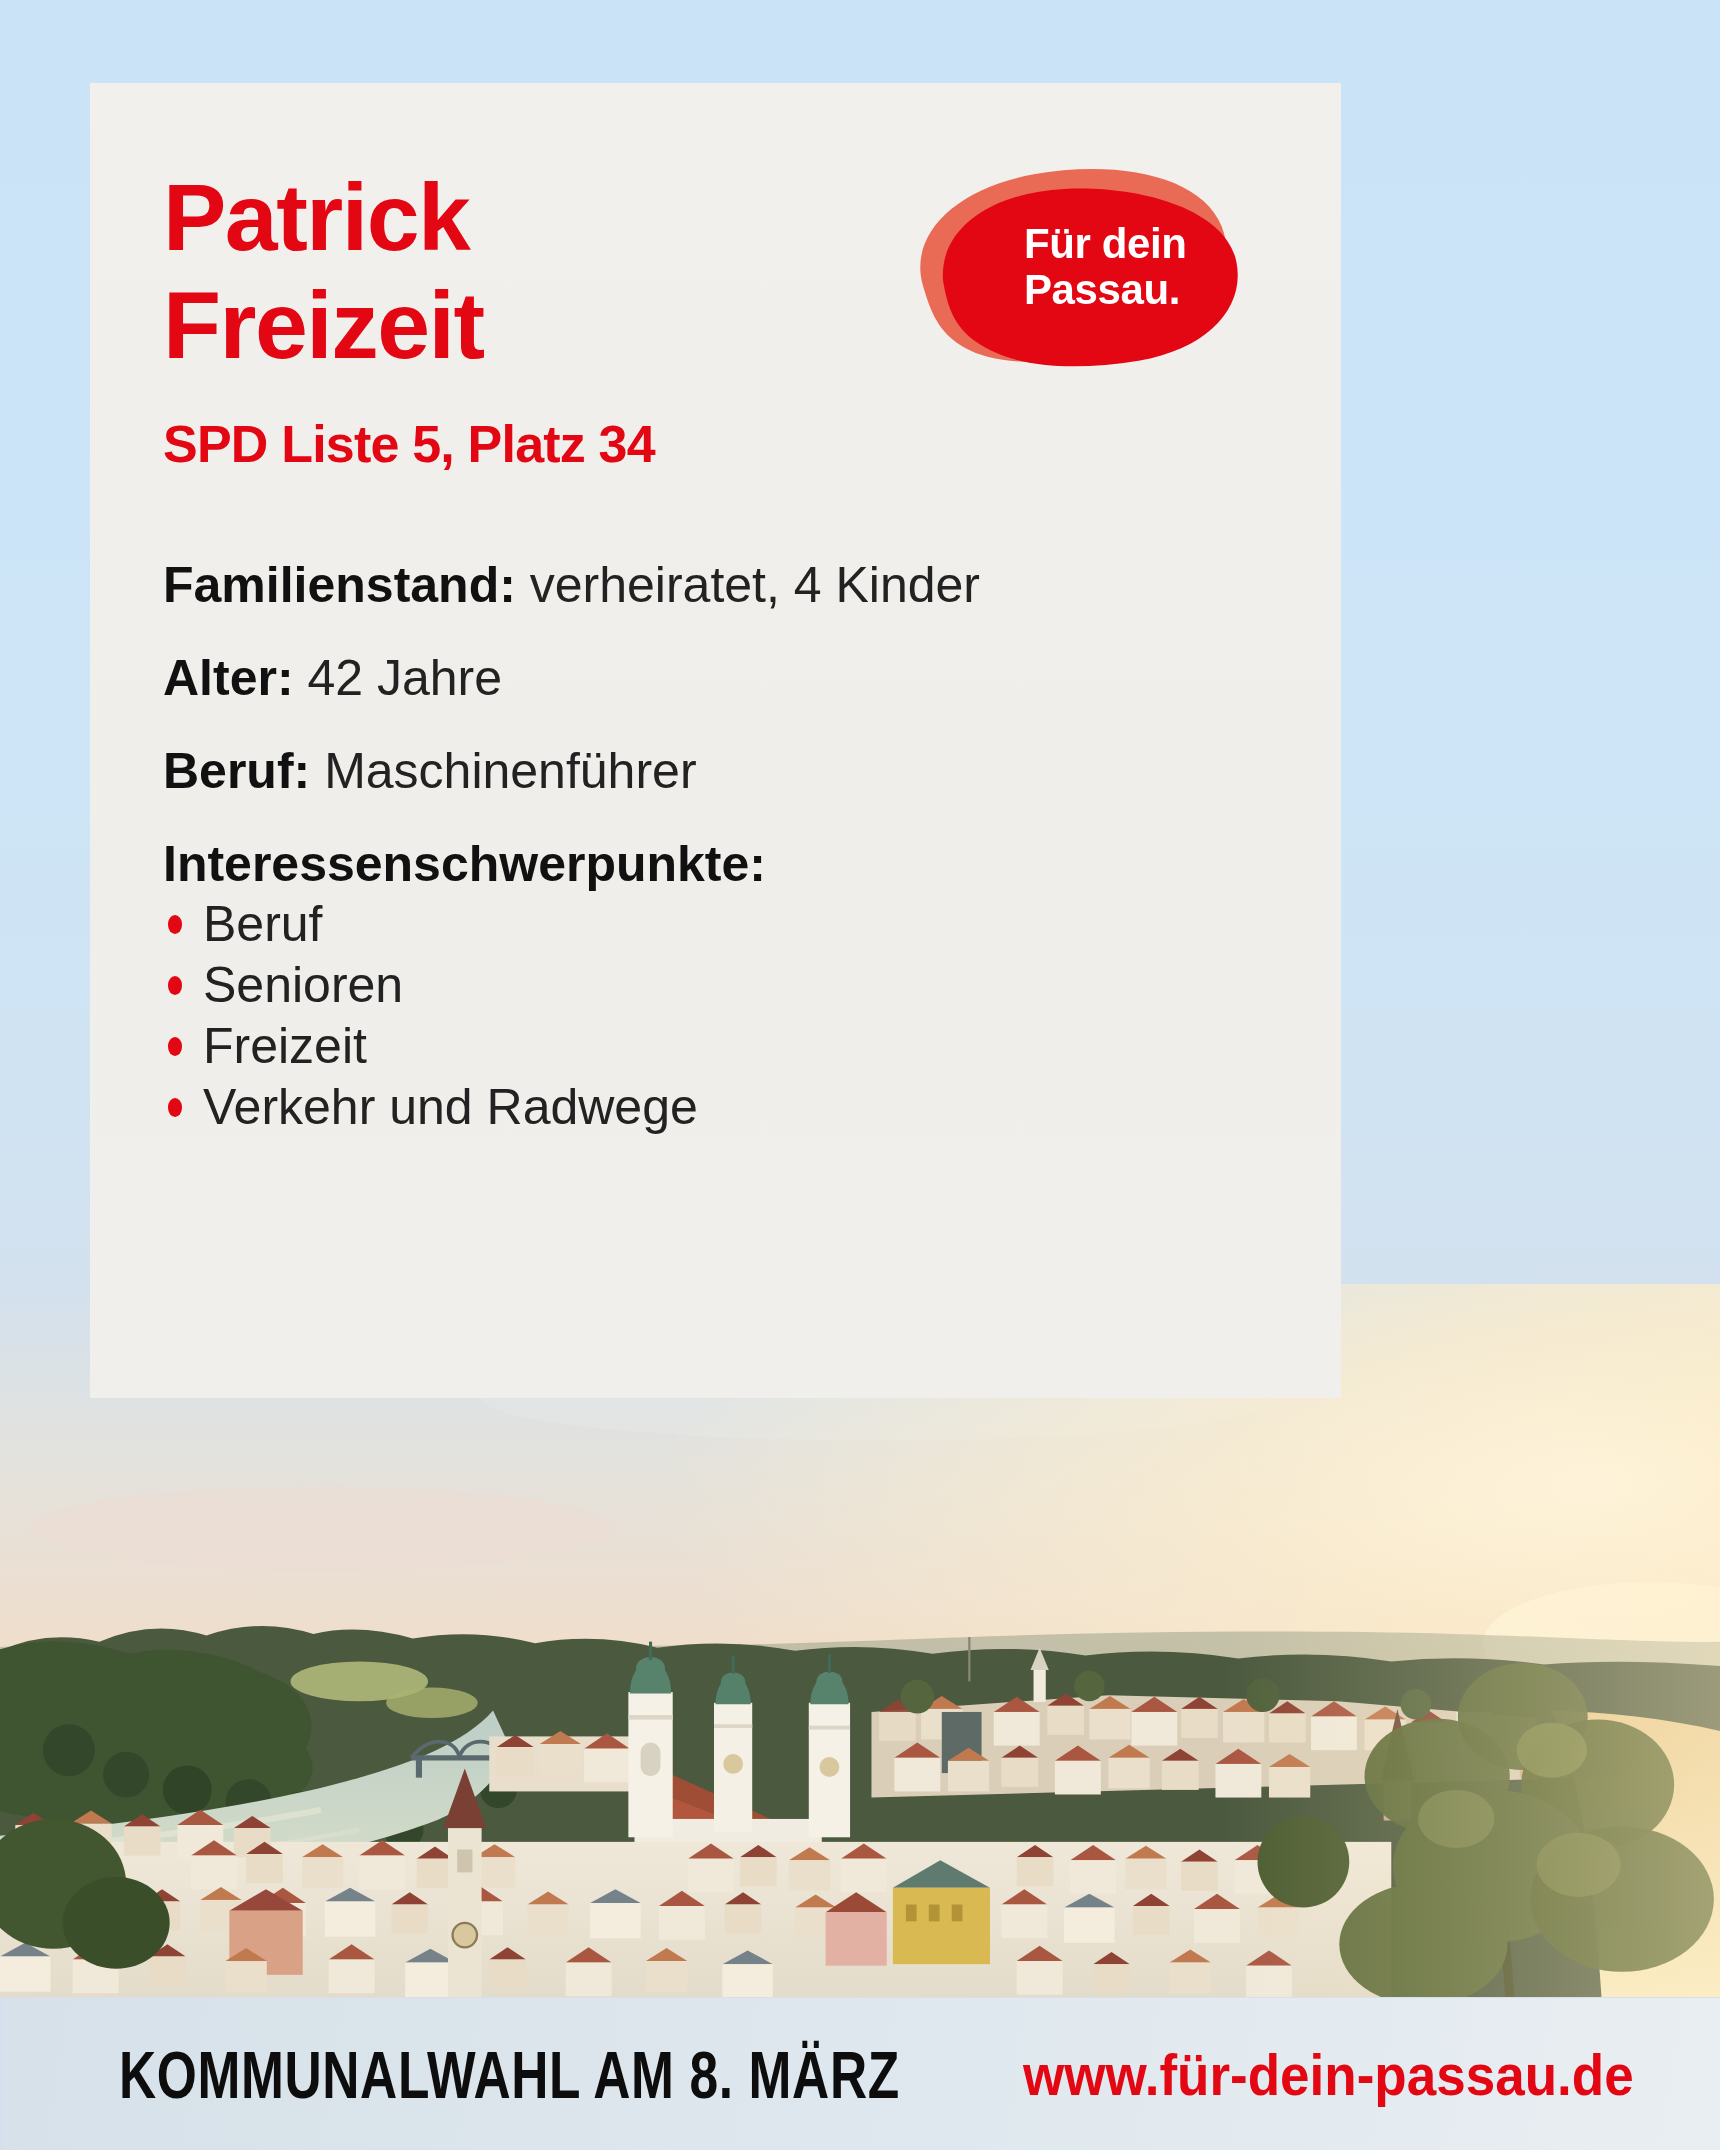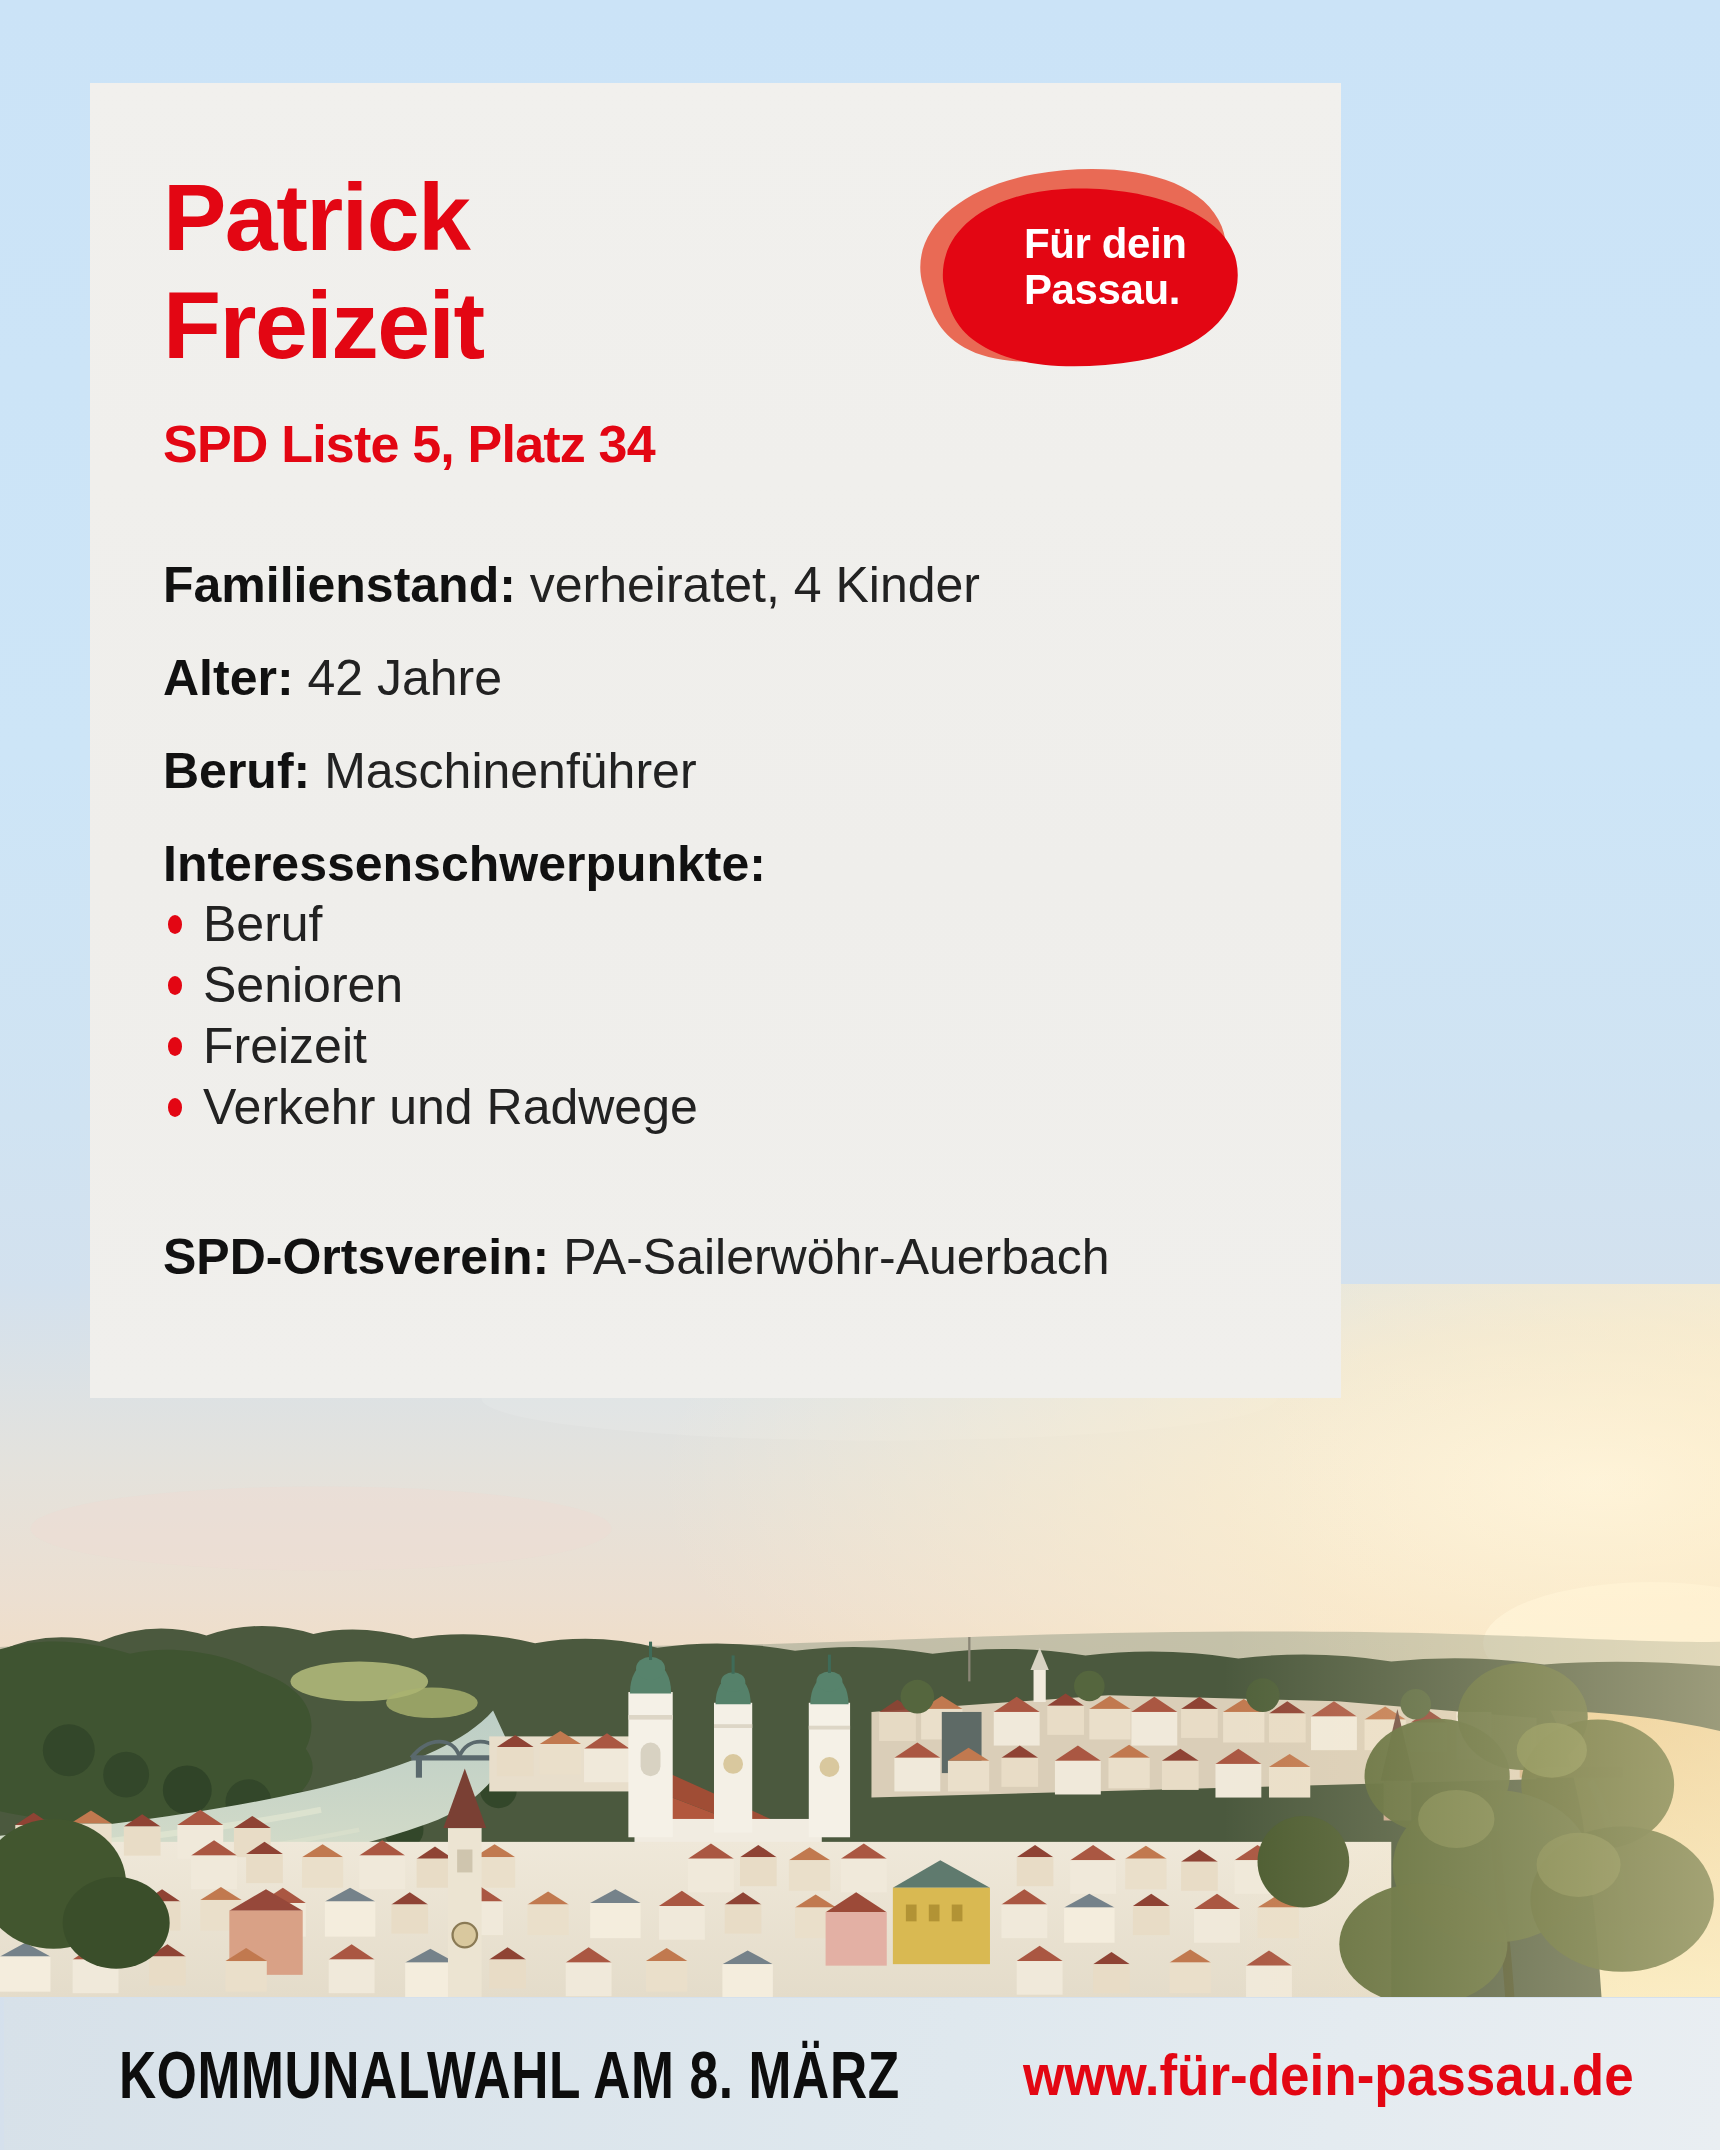--- a/index.html
+++ b/index.html
@@ -360,24 +360,20 @@
         <span class="lbl">Beruf:</span>
         <span>Maschinenführer</span>
       </div>
       <div class="interests-heading">Interessenschwerpunkte:</div>
       <ul class="interests">
         <li><span class="dot"></span><span>Beruf</span></li>
         <li><span class="dot"></span><span>Senioren</span></li>
         <li><span class="dot"></span><span>Freizeit</span></li>
         <li><span class="dot"></span><span>Verkehr und Radwege</span></li>
       </ul>
-      <div class="ortsverein">
-        <span class="lbl">SPD-Ortsverein:</span>
-        <span>PA-Sailerwöhr-Auerbach</span>
-      </div>
     </div>
 
     <div class="badge">
       <svg viewBox="0 0 440 300">
         <path d="M18,148 C8,80 76,28 180,22 C290,16 398,50 416,120 C430,176 392,236 296,256 C196,277 108,270 62,236 C30,212 24,184 18,148 Z" fill="#e96a55" transform="rotate(-7 220 150)"></path>
         <path d="M46,168 C40,100 108,52 205,47 C305,42 416,74 430,142 C442,200 396,256 302,272 C210,287 134,279 90,248 C60,227 52,202 46,168 Z" fill="#e30613"></path>
       </svg>
       <div class="badge-text">
         <div>Für dein</div>
         <div>Passau.</div>

